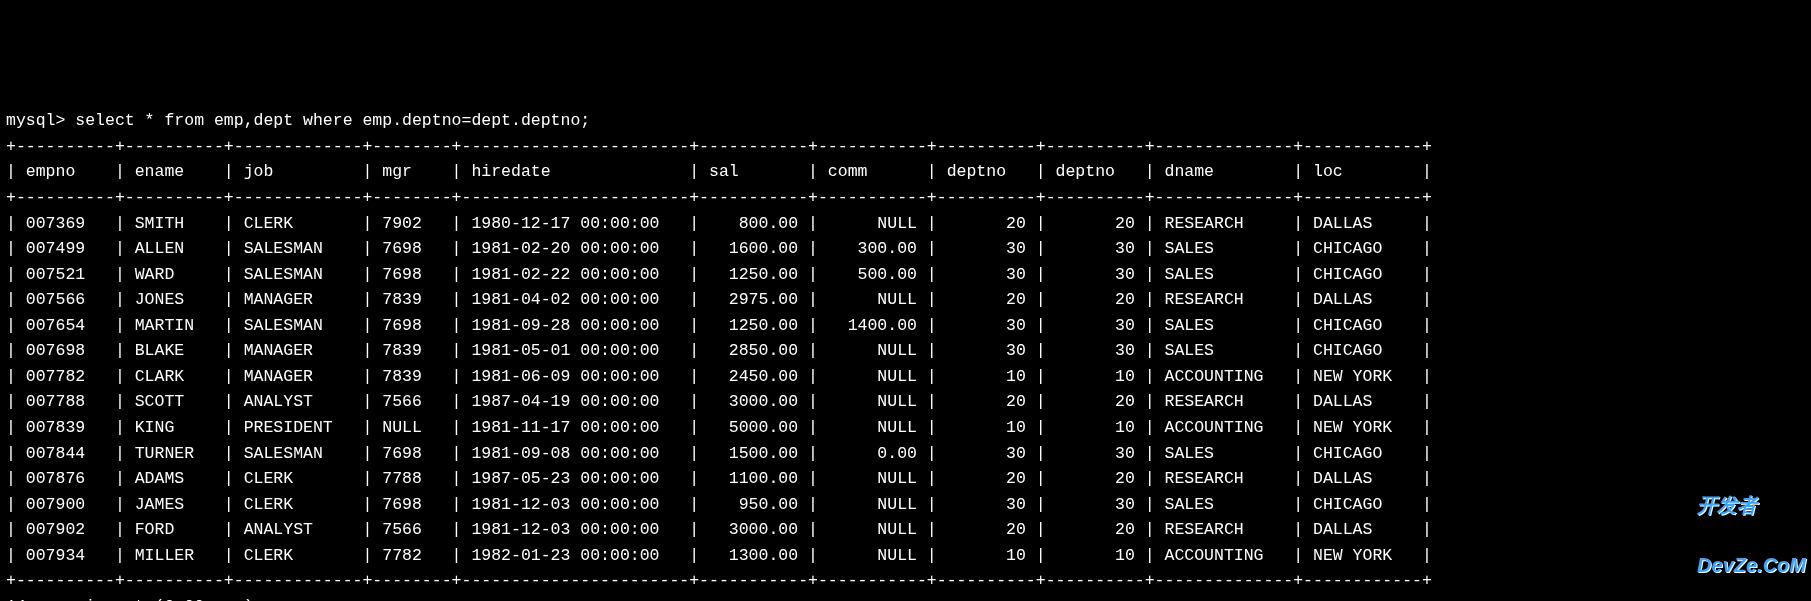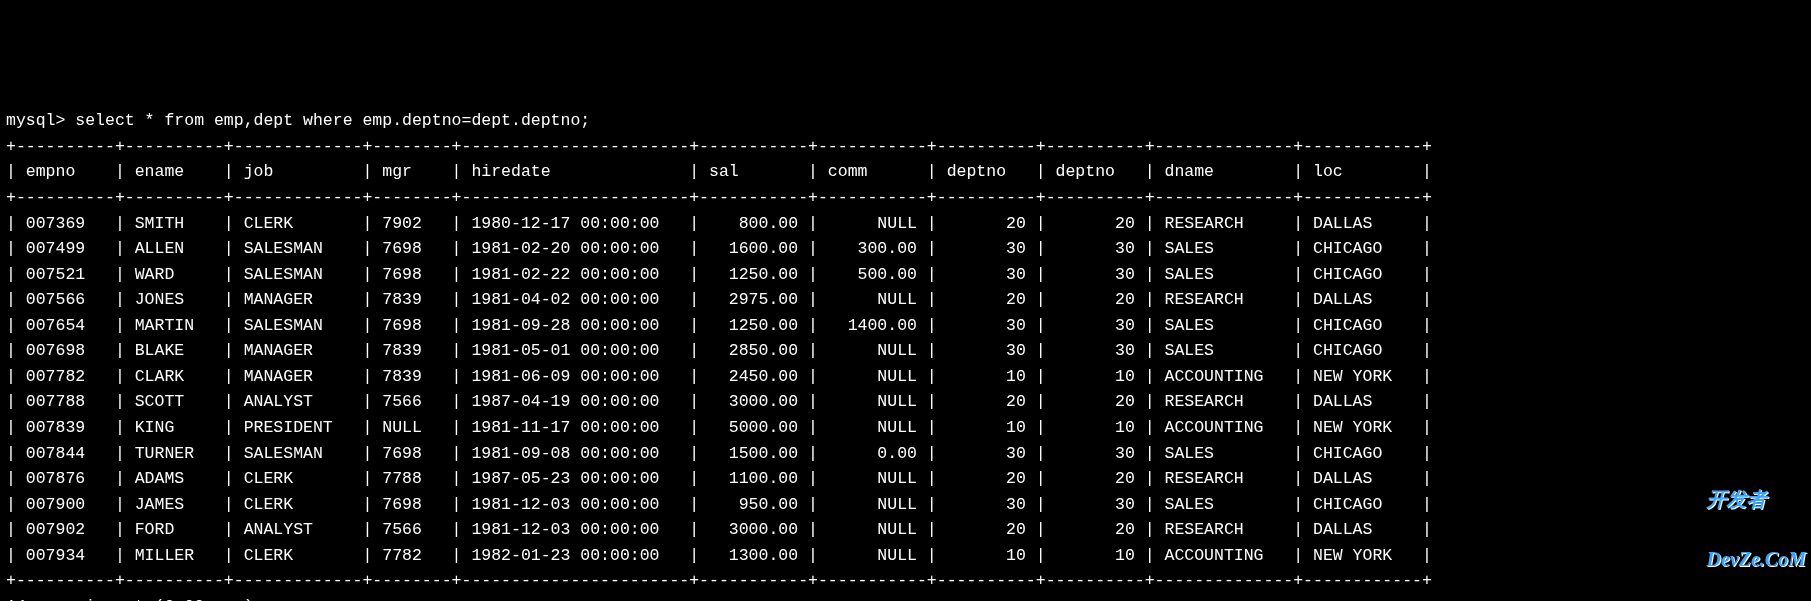--- a/index.html
+++ b/index.html
@@ -8,22 +8,22 @@
   background: #000;
   color: #fff;
   font-family: "Consolas", "Courier New", monospace;
   font-size: 16.5px;
   line-height: 1.55;
   white-space: pre;
 }
 .watermark {
   position: absolute;
   right: 5px;
-  bottom: 12px;
-  font-family: Liberation Serif, serif;
+  bottom: 6px;
+  font-family: Liberation Sans, sans-serif;
   font-weight: bold;
   font-style: italic;
   color: #3aa3ff;
   text-shadow: 1px 1px 0 #fff;
   font-size: 20px;
   line-height: 1;
 }
 </style>
 </head>
 <body>

